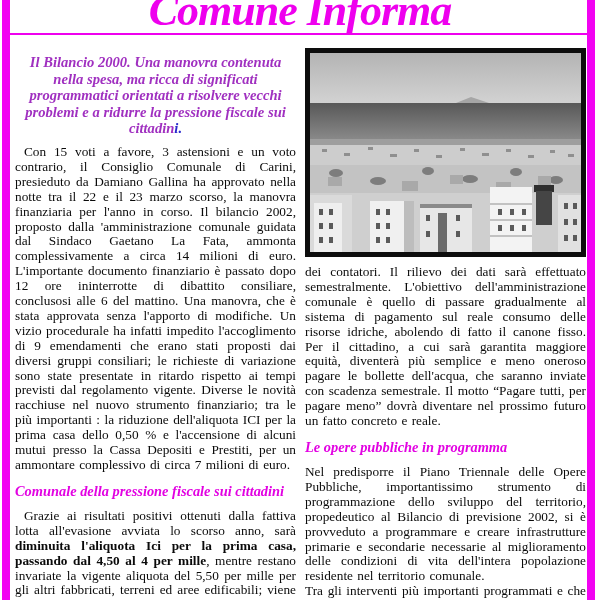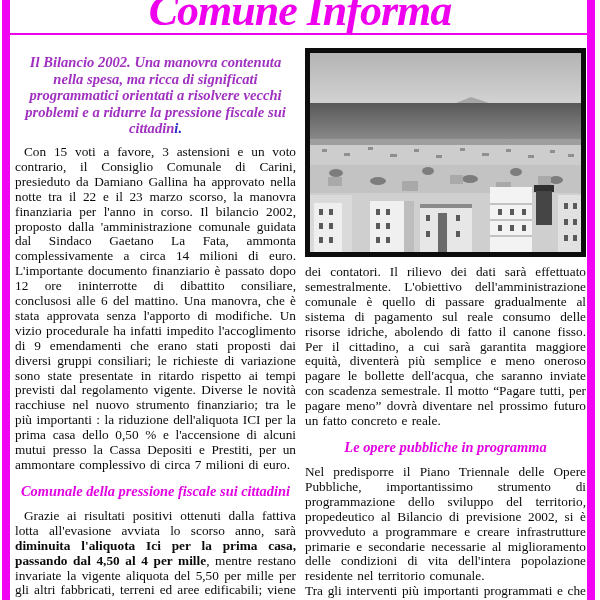--- a/index.html
+++ b/index.html
@@ -47,21 +47,20 @@
     margin: 0 0 0 0;
     font-size: 13.3px; line-height: 14.9px;
     text-align: justify;
     color: #0a0a0a;
     word-spacing: 1px;
   }
   p.body.indent { text-indent: 9px; }
 
   .subhead {
     margin: 10px 0 9px 0;
-    text-align: center;
     font-size: 14.4px;
     font-weight: bold; font-style: italic;
     color: #E202E2;
   }
 
   .photo-frame {
     width: 281px; height: 209px;
     border: 5px solid #0d0d0d;
     box-sizing: border-box;
     background: #c8c8c8;
@@ -74,21 +73,21 @@
 
 <div class="page">
 
   <div class="side-bar left"></div>
   <div class="side-bar right"></div>
 
   <h1 class="masthead">Comune Informa</h1>
   <div class="masthead-rule"></div>
 
   <div class="col col-left">
-    <h2 class="headline"><span>Il Bilancio 2002. Una manovra contenuta nella spesa, ma ricca di significati programmatici orientati a risolvere vecchi problemi e a ridurre la pressione fiscale sui cittadin</span><span class="blue-tail">i.</span></h2>
+    <h2 class="headline"><span>Il Bilancio 2000. Una manovra contenuta nella spesa, ma ricca di significati programmatici orientati a risolvere vecchi problemi e a ridurre la pressione fiscale sui cittadin</span><span class="blue-tail">i.</span></h2>
 
     <p class="body indent">Con 15 voti a favore, 3 astensioni e un voto contrario, il Consiglio Comunale di Carini, presieduto da Damiano Gallina ha approvato nella notte tra il 22 e il 23 marzo scorso, la manovra finanziaria per l'anno in corso. Il bilancio 2002, proposto dalla 'amministrazione comunale guidata dal Sindaco Gaetano La Fata, ammonta complessivamente a circa 14 milioni di euro. L'importante documento finanziario è passato dopo 12 ore ininterrotte di dibattito consiliare, conclusosi alle 6 del mattino. Una manovra, che è stata approvata senza l'apporto di modifiche. Un vizio procedurale ha infatti impedito l'accoglimento di 9 emendamenti che erano stati proposti dai diversi gruppi consiliari; le richieste di variazione sono state presentate in ritardo rispetto ai tempi previsti dal regolamento vigente. Diverse le novità racchiuse nel nuovo strumento finanziario; tra le più importanti : la riduzione dell'aliquota ICI per la prima casa dello 0,50 % e l'accensione di alcuni mutui presso la Cassa Depositi e Prestiti, per un ammontare complessivo di circa 7 milioni di euro.</p>
 
     <h3 class="subhead">Comunale della pressione fiscale sui cittadini</h3>
 
     <p class="body indent"><span>Grazie ai risultati positivi ottenuti dalla fattiva lotta all'evasione avviata lo scorso anno, sarà </span><b>diminuita l'aliquota Ici per la prima casa, passando dal 4,50 al 4 per mille</b><span>, mentre restano invariate la vigente aliquota del 5,50 per mille per gli altri fabbricati, terreni ed aree edificabili; viene confermata inoltre la detrazione per abitazione principale in 103,29 Euro. Rispetto agli altri Comuni, l'addizionale IRPEF non sarà aumentato neppure quest'anno. Per l'Amministrazione Comunale si tratta di un importante risultato politico, che presenta con soddisfazione alla Città, anche perché, per le altre entrate tributarie, è stato previsto sostanzialmente lo stesso</span></p>
   </div>
 
   <div class="col col-right">
     <div class="photo-frame">

